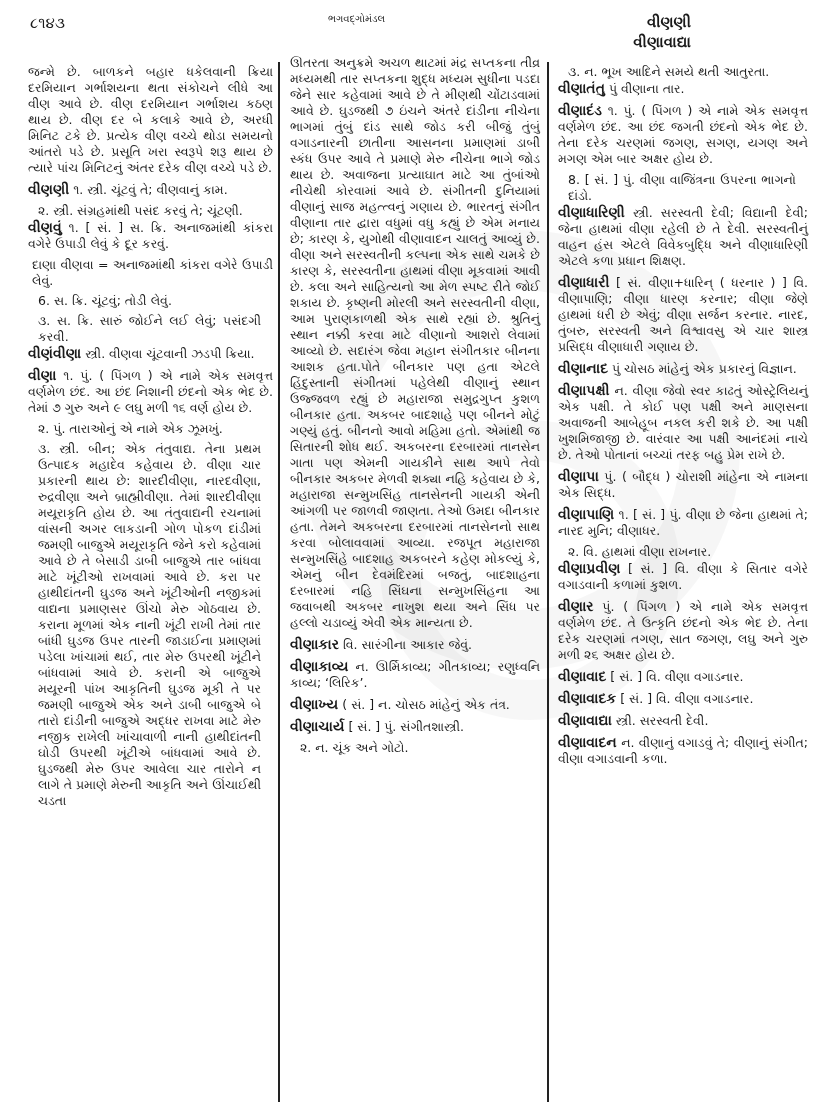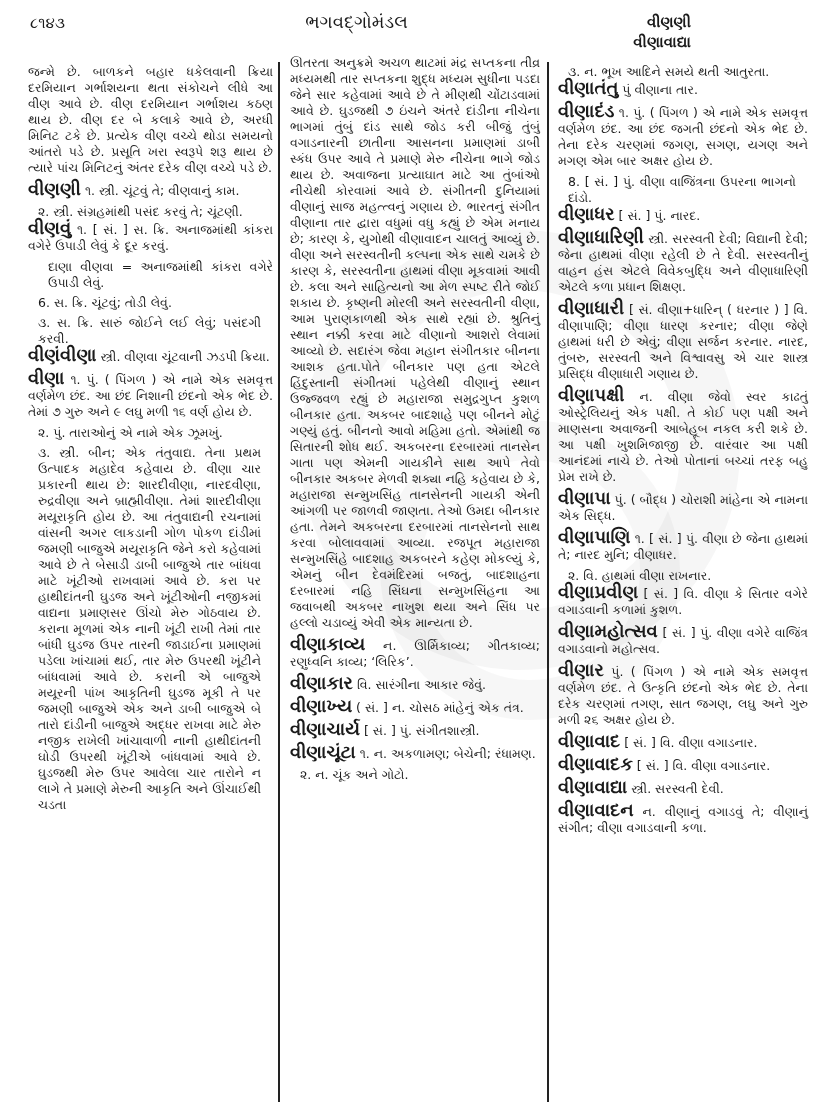--- a/index.html
+++ b/index.html
@@ -5,33 +5,33 @@
   html, body { margin: 0; padding: 0; background: #ffffff; }
   body { width: 825px; height: 1110px; position: relative; overflow: hidden;
          font-family: "DejaVu Sans", sans-serif; color: #1a1a1a; }
   .page { position: absolute; inset: 0; }
   .watermark { position: absolute; left: 300px; top: 230px; width: 440px; height: 440px;
                border-radius: 50%; border: 60px solid rgba(0,0,0,0.035); box-sizing: border-box; }
   .watermark2 { position: absolute; left: 380px; top: 420px; width: 300px; height: 300px;
                 border-radius: 50%; border: 40px solid rgba(0,0,0,0.03); box-sizing: border-box; }
   .header { position: absolute; top: 0; left: 0; width: 713px; height: 50px; }
   .page-num { position: absolute; left: 30px; top: 14px; font-size: 15px; }
-  .book-title { position: absolute; left: 0; right: 0; top: 13px; text-align: center; font-size: 18px; font-family: Liberation Mono, monospace; }
+  .book-title { position: absolute; left: 0; right: 0; top: 13px; text-align: center; font-size: 10px; }
   .guide { position: absolute; right: 22px; top: 12px; text-align: right; font-weight: bold; font-size: 15px; line-height: 20px; }
   .col { position: absolute; top: 60px; font-size: 12.5px; line-height: 16px; text-align: justify; }
   .col1 { left: 28px; width: 245px; top: 64px; }
   .col2 { left: 290px; width: 250px; top: 55px; }
   .col3 { left: 558px; width: 250px; top: 60px; }
   .divider { position: absolute; top: 62px; width: 1.5px; background: #222; }
   .d1 { left: 278px; height: 1040px; }
   .d2 { left: 547px; height: 1040px; }
   .entry { margin: 0 0 5px 0; }
-  .hw { font-weight: bold; font-size: 18px; }
+  .hw { font-weight: bold; font-size: 14px; }
   .sense { margin: 4px 12px 0 10px; }
-  .ex { margin: 0 0 0 20px; }
+  .ex { margin: 0 0 0 4px; }
   .cont { text-indent: 0; }
 </style>
 </head>
 <body>
 
 <div class="page">
   <div class="watermark"></div>
   <div class="watermark2"></div>
 
   <div class="header">
@@ -54,40 +54,38 @@
       <div class="entry ex">દાણા વીણવા = અનાજમાંથી કાંકરા વગેરે ઉપાડી લેવું.</div>
       <div class="entry sense">6. સ. ક્રિ. ચૂંટવું; તોડી લેવું.</div>
       <div class="entry sense">૩. સ. ક્રિ. સારું જોઈને લઈ લેવું; પસંદગી કરવી.</div>
       <div class="entry"><span class="hw">વીણંવીણા</span><span> સ્ત્રી. વીણવા ચૂંટવાની ઝડપી ક્રિયા.</span></div>
       <div class="entry"><span class="hw">વીણા</span><span> ૧. પું. ( પિંગળ ) એ નામે એક સમવૃત્ત વર્ણમેળ છંદ. આ છંદ નિશાની છંદનો એક ભેદ છે. તેમાં ૭ ગુરુ અને ૯ લઘુ મળી ૧૬ વર્ણ હોય છે.</span></div>
       <div class="entry sense">૨. પું. તારાઓનું એ નામે એક ઝૂમખું.</div>
       <div class="entry sense">૩. સ્ત્રી. બીન; એક તંતુવાદ્ય. તેના પ્રથમ ઉત્પાદક મહાદેવ કહેવાય છે. વીણા ચાર પ્રકારની થાય છે: શારદીવીણા, નારદવીણા, રુદ્રવીણા અને બ્રાહ્મીવીણા. તેમાં શારદીવીણા મયૂરાકૃતિ હોય છે. આ તંતુવાદ્યની રચનામાં વાંસની અગર લાકડાની ગોળ પોકળ દાંડીમાં જમણી બાજુએ મયૂરાકૃતિ જેને કરો કહેવામાં આવે છે તે બેસાડી ડાબી બાજુએ તાર બાંધવા માટે ખૂંટીઓ રાખવામાં આવે છે. કરા પર હાથીદાંતની ઘુડજ અને ખૂંટીઓની નજીકમાં વાદ્યના પ્રમાણસર ઊંચો મેરુ ગોઠવાય છે. કરાના મૂળમાં એક નાની ખૂંટી રાખી તેમાં તાર બાંધી ઘુડજ ઉપર તારની જાડાઈના પ્રમાણમાં પડેલા ખાંચામાં થઈ, તાર મેરુ ઉપરથી ખૂંટીને બાંધવામાં આવે છે. કરાની એ બાજુએ મયૂરની પાંખ આકૃતિની ઘુડજ મૂકી તે પર જમણી બાજુએ એક અને ડાબી બાજુએ બે તારો દાંડીની બાજુએ અદ્ધર રાખવા માટે મેરુ નજીક રાખેલી ખાંચાવાળી નાની હાથીદાંતની ઘોડી ઉપરથી ખૂંટીએ બાંધવામાં આવે છે. ઘુડજથી મેરુ ઉપર આવેલા ચાર તારોને ન લાગે તે પ્રમાણે મેરુની આકૃતિ અને ઊંચાઈથી ચડતા</div>
     </div>
   <div class="col col2">
       <div class="entry cont">ઊતરતા અનુક્રમે અચળ થાટમાં મંદ્ર સપ્તકના તીવ્ર મધ્યમથી તાર સપ્તકના શુદ્ધ મધ્યમ સુધીના પડદા જેને સાર કહેવામાં આવે છે તે મીણથી ચોંટાડવામાં આવે છે. ઘુડજથી ૭ ઇંચને અંતરે દાંડીના નીચેના ભાગમાં તુંબું દાંડ સાથે જોડ કરી બીજું તુંબું વગાડનારની છાતીના આસનના પ્રમાણમાં ડાબી સ્કંધ ઉપર આવે તે પ્રમાણે મેરુ નીચેના ભાગે જોડ થાય છે. અવાજના પ્રત્યાઘાત માટે આ તુંબાંઓ નીચેથી કોરવામાં આવે છે. સંગીતની દુનિયામાં વીણાનું સાજ મહત્ત્વનું ગણાય છે. ભારતનું સંગીત વીણાના તાર દ્વારા વધુમાં વધુ કહ્યું છે એમ મનાય છે; કારણ કે, યુગોથી વીણાવાદન ચાલતું આવ્યું છે. વીણા અને સરસ્વતીની કલ્પના એક સાથે ચમકે છે કારણ કે, સરસ્વતીના હાથમાં વીણા મૂકવામાં આવી છે. કલા અને સાહિત્યનો આ મેળ સ્પષ્ટ રીતે જોઈ શકાય છે. કૃષ્ણની મોરલી અને સરસ્વતીની વીણા, આમ પુરાણકાળથી એક સાથે રહ્યાં છે. શ્રુતિનું સ્થાન નક્કી કરવા માટે વીણાનો આશરો લેવામાં આવ્યો છે. સદારંગ જેવા મહાન સંગીતકાર બીનના આશક હતા.પોતે બીનકાર પણ હતા એટલે હિંદુસ્તાની સંગીતમાં પહેલેથી વીણાનું સ્થાન ઉજ્જવળ રહ્યું છે મહારાજા સમુદ્રગુપ્ત કુશળ બીનકાર હતા. અકબર બાદશાહે પણ બીનને મોટું ગણ્યું હતું. બીનનો આવો મહિમા હતો. એમાંથી જ સિતારની શોધ થઈ. અકબરના દરબારમાં તાનસેન ગાતા પણ એમની ગાયકીને સાથ આપે તેવો બીનકાર અકબર મેળવી શક્યા નહિ કહેવાય છે કે, મહારાજા સન્મુખસિંહ તાનસેનની ગાયકી એની આંગળી પર જાળવી જાણતા. તેઓ ઉમદા બીનકાર હતા. તેમને અકબરના દરબારમાં તાનસેનનો સાથ કરવા બોલાવવામાં આવ્યા. રજપૂત મહારાજા સન્મુખસિંહે બાદશાહ અકબરને કહેણ મોકલ્યું કે, એમનું બીન દેવમંદિરમાં બજતું, બાદશાહના દરબારમાં નહિ સિંઘના સન્મુખસિંહના આ જવાબથી અકબર નાખુશ થયા અને સિંધ પર હલ્લો ચડાવ્યું એવી એક માન્યતા છે.</div>
+      <div class="entry"><span class="hw">વીણાકાર</span><span> વિ. સારંગીના આકાર જેવું.</span></div>
       <div class="entry"><span class="hw">વીણાકાવ્ય</span><span> ન. ઊર્મિકાવ્ય; ગીતકાવ્ય; રણુધ્વનિ કાવ્ય; ‘લિરિક’.</span></div>
-      <div class="entry"><span class="hw">વીણાકાર</span><span> વિ. સારંગીના આકાર જેવું.</span></div>
       <div class="entry"><span class="hw">વીણાખ્ય</span><span> ( સં. ] ન. ચોસઠ માંહેનું એક તંત્ર.</span></div>
       <div class="entry"><span class="hw">વીણાચાર્ય</span><span> [ સં. ] પું. સંગીતશાસ્ત્રી.</span></div>
-      <div class="entry"><span class="hw">વીણાચૂંટા</span><span> ૧. ન. અકળામણ; બેચેની; રંધામણ.</span></div>
       <div class="entry sense">૨. ન. ચૂંક અને ગોટો.</div>
     </div>
   <div class="col col3">
       <div class="entry sense">૩. ન. ભૂખ આદિને સમયે થતી આતુરતા.</div>
       <div class="entry"><span class="hw">વીણાતંતુ</span><span> પું વીણાના તાર.</span></div>
       <div class="entry"><span class="hw">વીણાદંડ</span><span> ૧. પું. ( પિંગળ ) એ નામે એક સમવૃત્ત વર્ણમેળ છંદ. આ છંદ જગતી છંદનો એક ભેદ છે. તેના દરેક ચરણમાં જગણ, સગણ, યગણ અને મગણ એમ બાર અક્ષર હોય છે.</span></div>
       <div class="entry sense">8. [ સં. ] પું. વીણા વાજિંત્રના ઉપરના ભાગનો દાંડો.</div>
-      <div class="entry"><span class="hw">વીણાધર</span><span> [ સં. ] પું. નારદ.</span></div>
       <div class="entry"><span class="hw">વીણાધારિણી</span><span> સ્ત્રી. સરસ્વતી દેવી; વિદ્યાની દેવી; જેના હાથમાં વીણા રહેલી છે તે દેવી. સરસ્વતીનું વાહન હંસ એટલે વિવેકબુદ્ધિ અને વીણાધારિણી એટલે કળા પ્રધાન શિક્ષણ.</span></div>
       <div class="entry"><span class="hw">વીણાધારી</span><span> [ સં. વીણા+ધારિન્ ( ધરનાર ) ] વિ. વીણાપાણિ; વીણા ધારણ કરનાર; વીણા જેણે હાથમાં ધરી છે એવું; વીણા સર્જન કરનાર. નારદ, તુંબરુ, સરસ્વતી અને વિશ્વાવસુ એ ચાર શાસ્ત્ર પ્રસિદ્ધ વીણાધારી ગણાય છે.</span></div>
+      <div class="entry"><span class="hw">વીણાનાદ</span><span> પું ચોસઠ માંહેનું એક પ્રકારનું વિજ્ઞાન.</span></div>
       <div class="entry"><span class="hw">વીણાપક્ષી</span><span> ન. વીણા જેવો સ્વર કાઢતું ઓસ્ટ્રેલિયનું એક પક્ષી. તે કોઈ પણ પક્ષી અને માણસના અવાજની આબેહૂબ નકલ કરી શકે છે. આ પક્ષી ખુશમિજાજી છે. વારંવાર આ પક્ષી આનંદમાં નાચે છે. તેઓ પોતાનાં બચ્ચાં તરફ બહુ પ્રેમ રાખે છે.</span></div>
       <div class="entry"><span class="hw">વીણાપા</span><span> પું. ( બૌદ્ધ ) ચોરાશી માંહેના એ નામના એક સિદ્ધ.</span></div>
       <div class="entry"><span class="hw">વીણાપાણિ</span><span> ૧. [ સં. ] પું. વીણા છે જેના હાથમાં તે; નારદ મુનિ; વીણાધર.</span></div>
       <div class="entry sense">૨. વિ. હાથમાં વીણા રાખનાર.</div>
       <div class="entry"><span class="hw">વીણાપ્રવીણ</span><span> [ સં. ] વિ. વીણા કે સિતાર વગેરે વગાડવાની કળામાં કુશળ.</span></div>
-      <div class="entry"><span class="hw">વીણામહોત્સવ</span><span> [ સં. ] પું. વીણા વગેરે વાજિંત્ર વગાડવાનો મહોત્સવ.</span></div>
       <div class="entry"><span class="hw">વીણાર</span><span> પું. ( પિંગળ ) એ નામે એક સમવૃત્ત વર્ણમેળ છંદ. તે ઉત્કૃતિ છંદનો એક ભેદ છે. તેના દરેક ચરણમાં તગણ, સાત જગણ, લઘુ અને ગુરુ મળી ૨૬ અક્ષર હોય છે.</span></div>
       <div class="entry"><span class="hw">વીણાવાદ</span><span> [ સં. ] વિ. વીણા વગાડનાર.</span></div>
       <div class="entry"><span class="hw">વીણાવાદક</span><span> [ સં. ] વિ. વીણા વગાડનાર.</span></div>
       <div class="entry"><span class="hw">વીણાવાદ્યા</span><span> સ્ત્રી. સરસ્વતી દેવી.</span></div>
       <div class="entry"><span class="hw">વીણાવાદન</span><span> ન. વીણાનું વગાડવું તે; વીણાનું સંગીત; વીણા વગાડવાની કળા.</span></div>
     </div>
 </div>
 
 </body></html>

